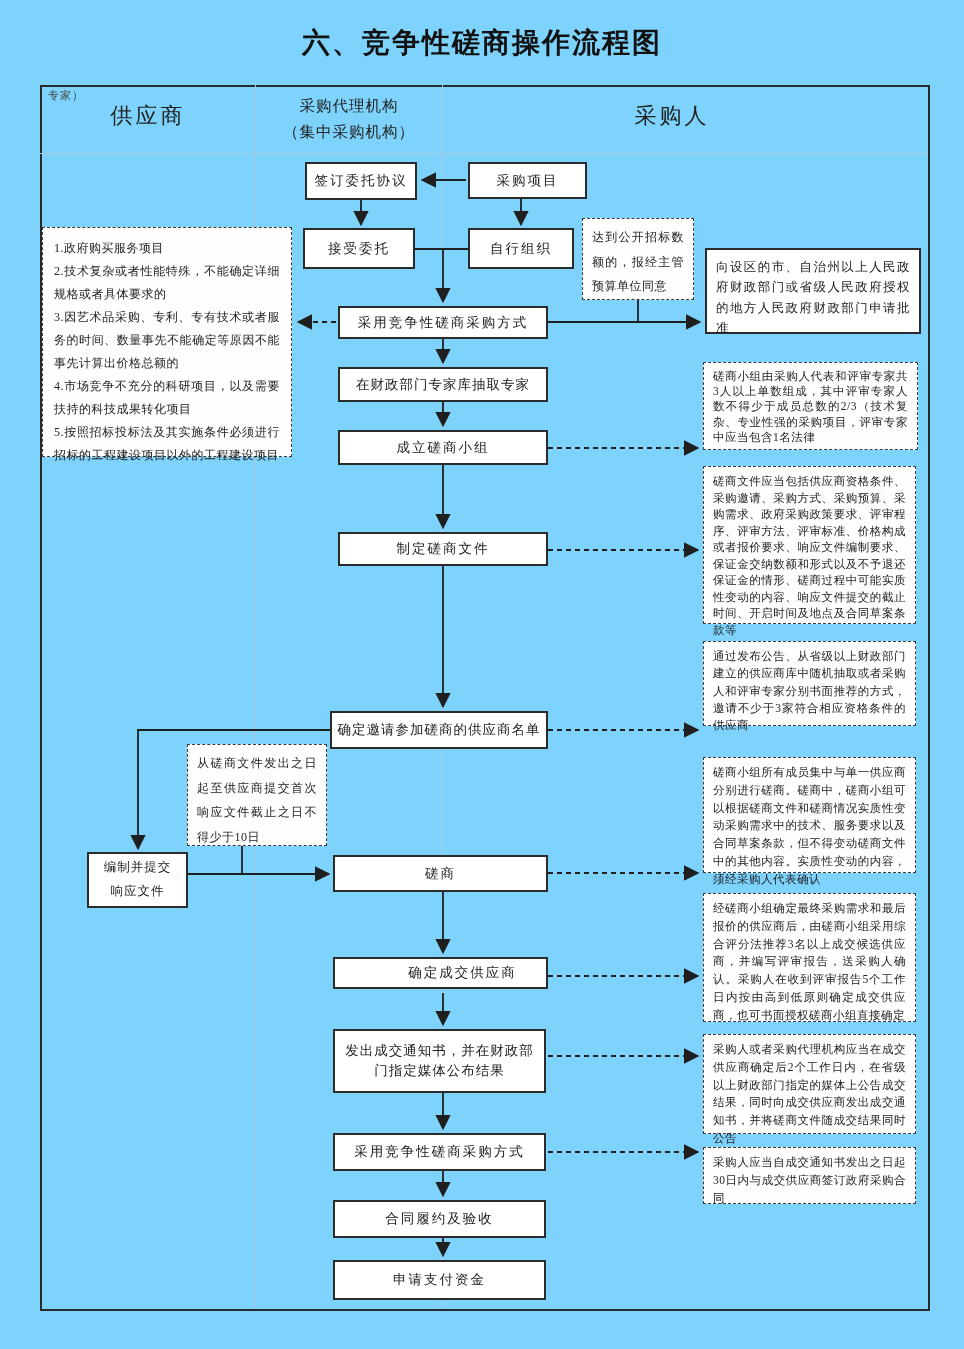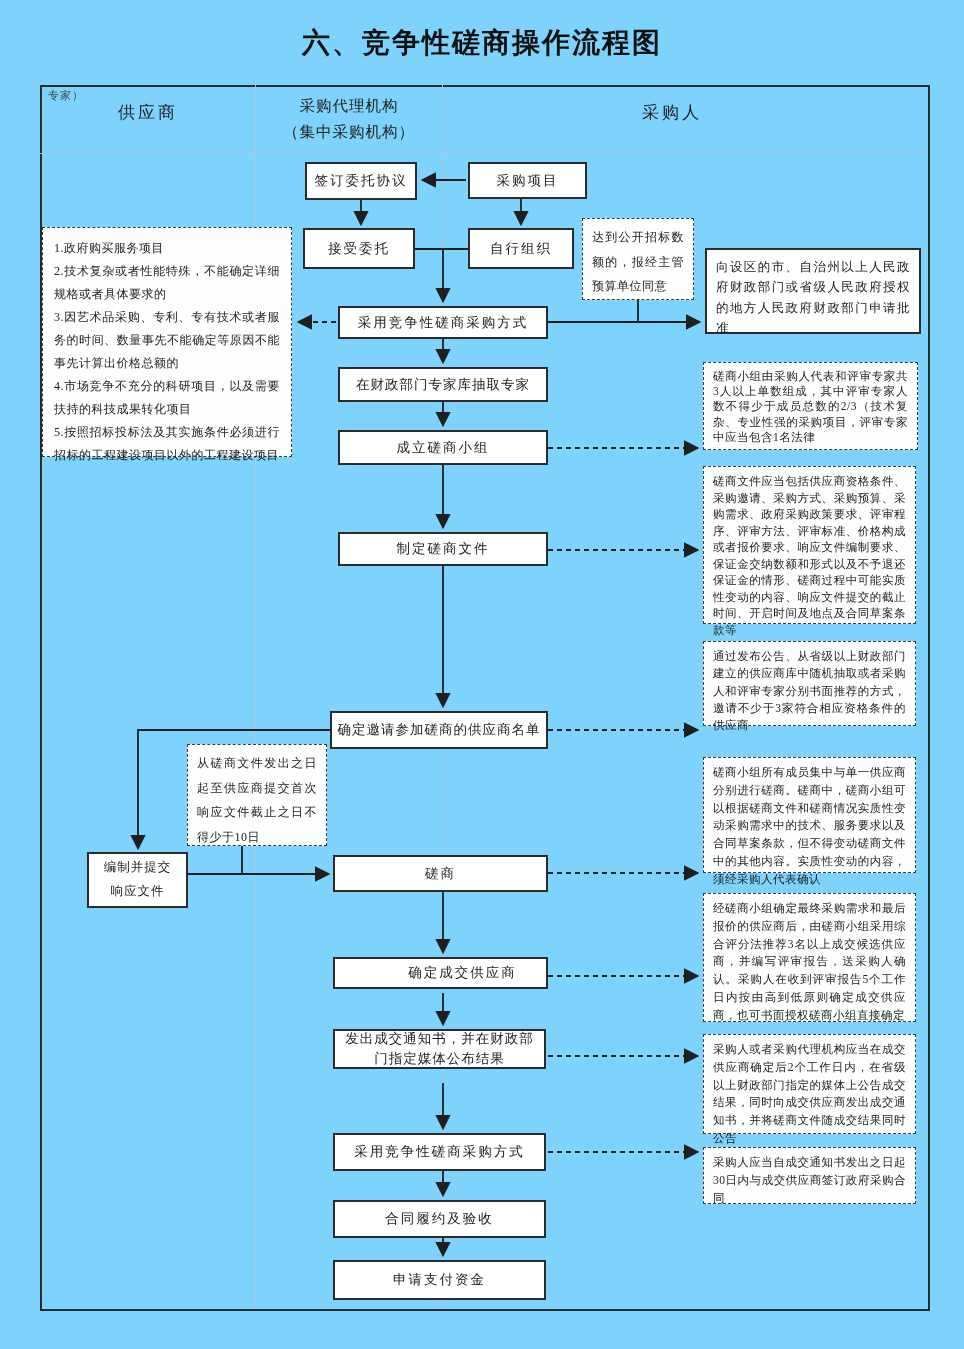--- a/index.html
+++ b/index.html
@@ -9,21 +9,21 @@
   }
   .abs{position:absolute;}
   #title{
     left:0;top:24px;width:964px;text-align:center;
     font-size:28px;font-weight:bold;letter-spacing:2px;color:#111;
   }
   
   #frame{left:40px;top:85px;width:886px;height:1222px;border:2px solid #2a2a2a;}
   .grid-v{width:1px;top:85px;height:1222px;background:#a9c9e0;}
   .grid-h{left:40px;top:153px;width:888px;height:1px;background:#a9c9e0;}
-  .col-label{font-size:17px;text-align:center;letter-spacing:3px;color:#222;}
+  .col-label{font-size:22px;text-align:center;letter-spacing:3px;color:#222;}
   .pre{white-space:pre-line;}
   #expert-note{font-size:11px;color:#444;letter-spacing:1px;}
   
   .box{
     background:#fff;border:2px solid #2b2b2b;box-sizing:border-box;
     display:flex;align-items:center;justify-content:center;text-align:center;
     font-size:13.5px;letter-spacing:2px;line-height:1.45;padding:2px 4px;
   }
   .box.small-ls{letter-spacing:1px;}
   
@@ -103,21 +103,21 @@
   <div class="abs box" style="left:468px;top:228px;width:106px;height:41px;">自行组织</div>
   <div class="abs box" style="left:338px;top:306px;width:210px;height:33px;">采用竞争性磋商采购方式</div>
   <div class="abs box small-ls" style="left:338px;top:367px;width:210px;height:35px;">在财政部门专家库抽取专家</div>
   <div class="abs box" style="left:338px;top:430px;width:210px;height:35px;">成立磋商小组</div>
   <div class="abs box" style="left:338px;top:532px;width:210px;height:34px;">制定磋商文件</div>
   <div class="abs box small-ls" style="left:330px;top:711px;width:218px;height:38px;">确定邀请参加磋商的供应商名单</div>
   <div class="abs box pre" style="left:87px;top:852px;width:101px;height:56px;font-size:12.5px;letter-spacing:1px;line-height:1.9;">编制并提交
 响应文件</div>
   <div class="abs box" style="left:333px;top:855px;width:215px;height:37px;">磋商</div>
   <div class="abs box" style="left:333px;top:957px;width:215px;height:32px;padding-left:48px;">确定成交供应商</div>
-  <div class="abs box small-ls" style="left:333px;top:1029px;width:213px;height:40px;">发出成交通知书，并在财政部门指定媒体公布结果</div>
+  <div class="abs box small-ls" style="left:333px;top:1029px;width:213px;height:64px;">发出成交通知书，并在财政部门指定媒体公布结果</div>
   <div class="abs box" style="left:333px;top:1133px;width:213px;height:38px;">采用竞争性磋商采购方式</div>
   <div class="abs box" style="left:333px;top:1200px;width:213px;height:38px;">合同履约及验收</div>
   <div class="abs box" style="left:333px;top:1260px;width:213px;height:40px;">申请支付资金</div>
   <div id="box-apply-approval" class="abs" style="left:705px;top:248px;width:216px;height:86px;">向设区的市、自治州以上人民政府财政部门或省级人民政府授权的地方人民政府财政部门申请批准</div>
 
   <div id="note-applicable-conditions" class="abs note" style="left:42px;top:227px;width:250px;height:230px;">
     <p class="cond-item">1.政府购买服务项目</p>
     <p class="cond-item">2.技术复杂或者性能特殊，不能确定详细规格或者具体要求的</p>
     <p class="cond-item">3.因艺术品采购、专利、专有技术或者服务的时间、数量事先不能确定等原因不能事先计算出价格总额的</p>
     <p class="cond-item">4.市场竞争不充分的科研项目，以及需要扶持的科技成果转化项目</p>

